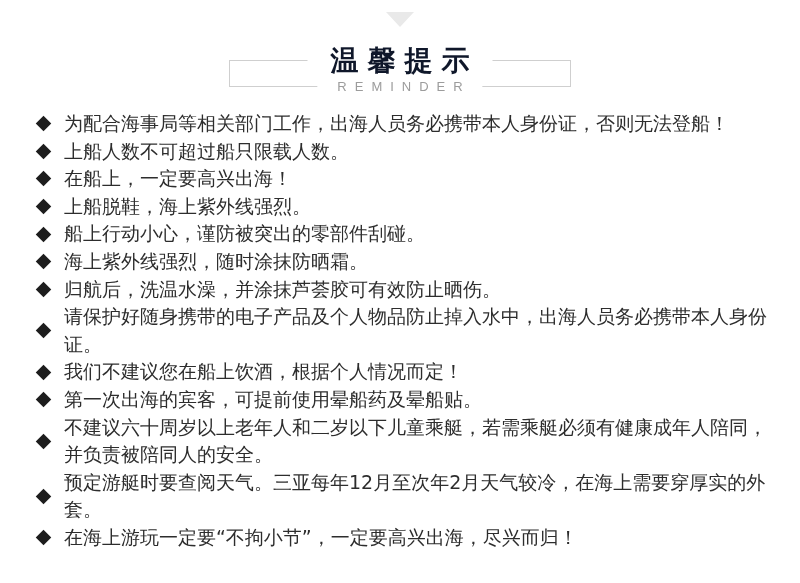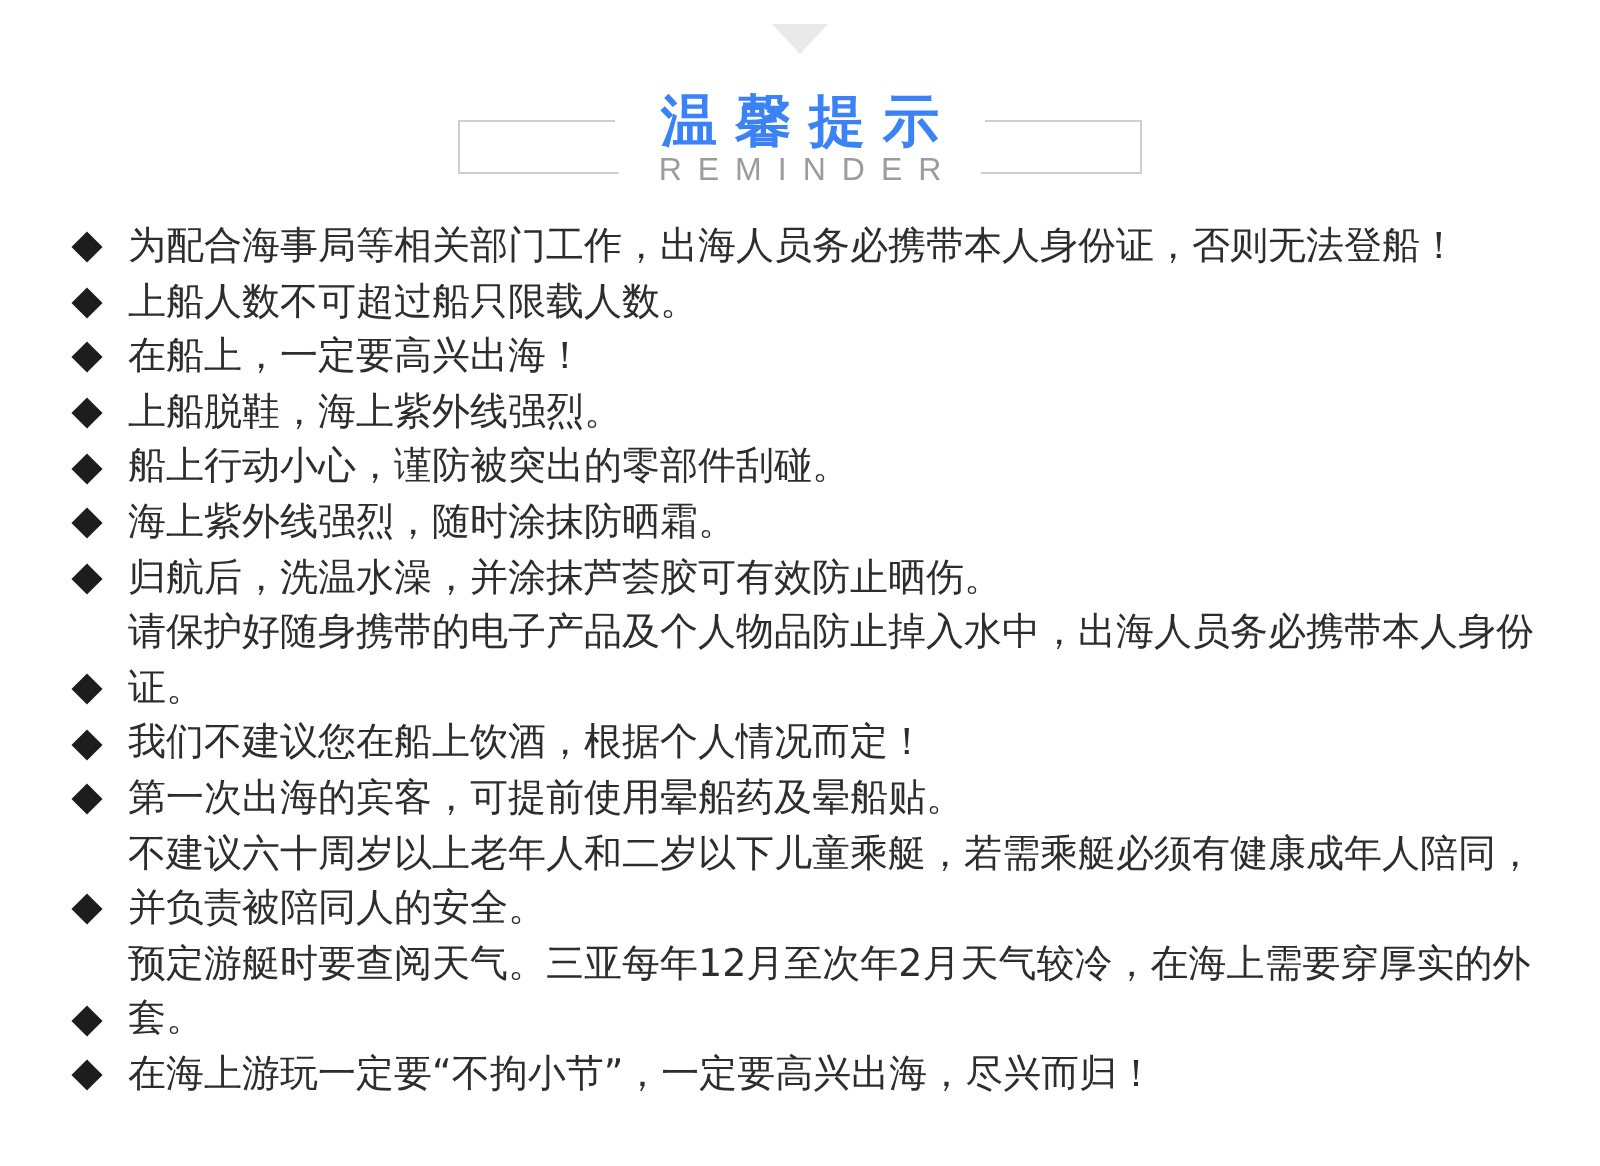--- a/index.html
+++ b/index.html
@@ -26,43 +26,43 @@
     position: absolute;
     top: 0; left: 50%;
     transform: translate(-50%, -50%);
     background: #ffffff;
     padding: 0 14px;
     white-space: nowrap;
     font-size: 28px;
     font-weight: bold;
     letter-spacing: 9px;
     text-indent: 9px;
-    color: #3b82f6;
+    color: #0f172a;
   }
   .page-subtitle {
     position: absolute;
     bottom: 0; left: 50%;
     transform: translate(-50%, 50%);
     background: #ffffff;
     padding: 0 12px;
     white-space: nowrap;
-    font-size: 16px;
+    font-size: 13px;
     letter-spacing: 8px;
     text-indent: 8px;
     color: #9c9c9c;
     font-family: "Liberation Sans", sans-serif;
   }
 
   .tips-list {
     margin-top: 23px;
     padding: 0 26px 0 38px;
   }
   .tip-item {
     display: flex;
-    align-items: flex-end;
+    align-items: center;
     font-size: 19px;
     line-height: 27.6px;
     color: #2d2d2d;
   }
   .bullet-cell {
     flex: 0 0 26px;
     height: 27.6px;
     display: flex;
     align-items: center;
   }

